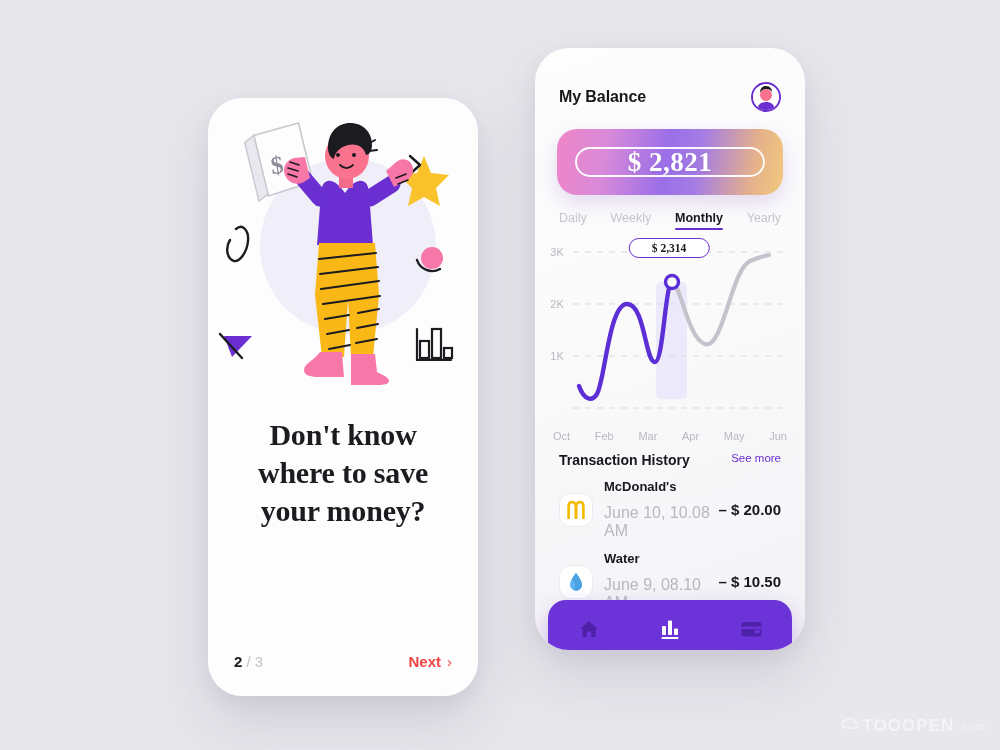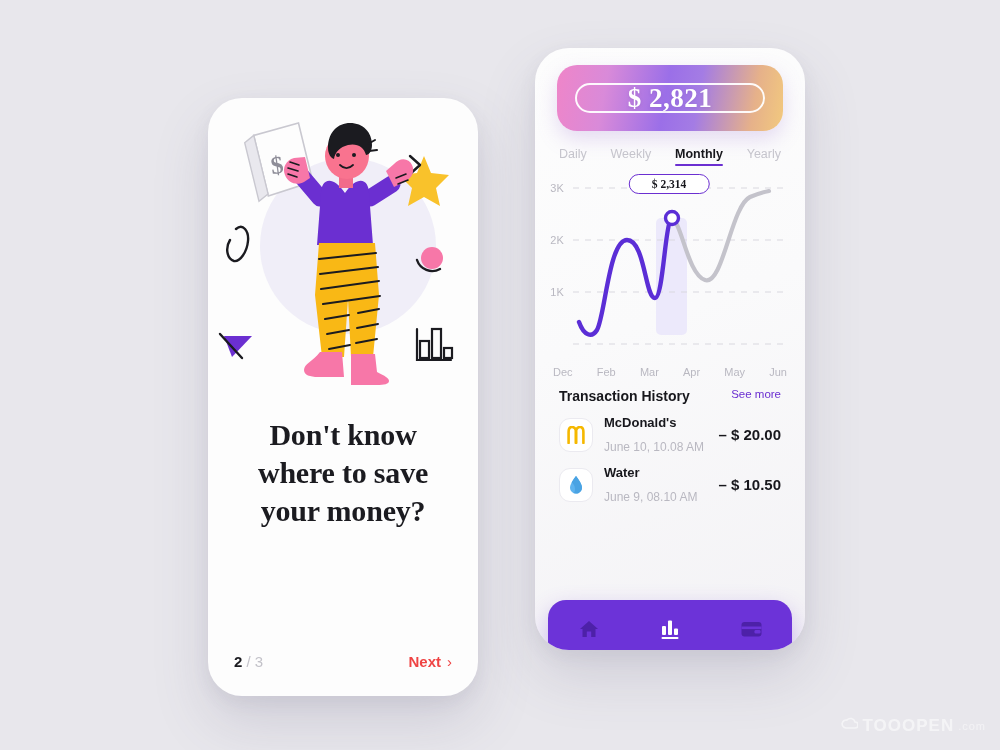--- a/index.html
+++ b/index.html
@@ -108,21 +108,21 @@
   .tx-more{ font-size:11.5px; color:#6b2fd1; cursor:pointer; }
 
   .tx-row{ display:flex; align-items:center; padding:11px 24px 0 24px; }
   .tx-icon{
     width:34px; height:34px; border-radius:11px; flex:none;
     border:1.2px solid #ebeaf0; background:#fff;
     display:flex; align-items:center; justify-content:center;
   }
   .tx-mid{ flex:1; margin-left:11px; }
   .tx-name{ font-size:13px; font-weight:700; color:#17171c; }
-  .tx-date{ font-size:12px; color:#b9b8c1; margin-top:10px; }
+  .tx-date{ font-size:16px; color:#b9b8c1; margin-top:10px; }
   .tx-amt{ font-size:15px; font-weight:700; color:#17171c; white-space:nowrap; }
 
   .navbar{
     position:absolute; left:13px; bottom:-12px; width:244px; height:62px;
     background:#6c33d8; border-radius:18px;
     display:flex; align-items:center; justify-content:space-around;
     box-shadow:0 10px 24px rgba(108,51,216,.32);
   }
   .nav-item{ display:flex; align-items:center; justify-content:center;
     width:48px; height:40px; cursor:pointer; }
@@ -206,20 +206,31 @@
     </div>
     <div class="next-btn">
       <span>Next</span>
       <span class="chev">›</span>
     </div>
   </div>
 </div>
 
 <div class="phone phone-right">
 
+  <div class="rp-header">
+    <div class="rp-title">My Balance</div>
+    <div class="avatar">
+      <svg width="26" height="26" viewBox="0 0 26 26" xmlns="http://www.w3.org/2000/svg">
+        <circle cx="13" cy="13" r="13" fill="#fdfdfd"></circle>
+        <circle cx="13" cy="11" r="6" fill="#f9738f"></circle>
+        <path d="M7 9 c0 -5 3 -7 6 -7 4 0 6 3 6 6 -1 -2 -3 -3 -6 -3 -3 0 -5 2 -6 4z" fill="#1b1b20"></path>
+        <path d="M4 26 c1 -6 4 -8 9 -8 5 0 8 2 9 8z" fill="#6b2fd1"></path>
+      </svg>
+    </div>
+  </div>
 
   <div class="balance-card">
     <div class="balance-inner">
       <span class="balance-amt">$ 2,821</span>
     </div>
   </div>
 
   <div class="tabs">
     <div class="tab">Daily</div>
     <div class="tab">Weekly</div>
@@ -246,21 +257,21 @@
       <path d="M136 48 C146 48 152 104 170 110 C188 116 196 36 215 27 C222 24 228 22 234 21" fill="none" stroke="#c4c3cb" stroke-width="4.2" stroke-linecap="round"></path>
 
       <path d="M44 152 C49 166 57 168 62 160 C70 146 74 70 92 70 C110 70 110 128 120 128 C128 128 130 56 136 48" fill="none" stroke="#5b2ed6" stroke-width="4.4" stroke-linecap="round"></path>
 
       <circle cx="137" cy="48" r="6.5" fill="#ffffff" stroke="#5b2ed6" stroke-width="3.4"></circle>
     </svg>
 
     <div class="tooltip">$ 2,314</div>
 
     <div class="x-labels">
-      <span>Dec</span>
+      <span>Oct</span>
       <span>Feb</span>
       <span>Mar</span>
       <span>Apr</span>
       <span>May</span>
       <span>Jun</span>
     </div>
   </div>
 
   <div class="tx-head">
     <div class="tx-title">Transaction History</div>

